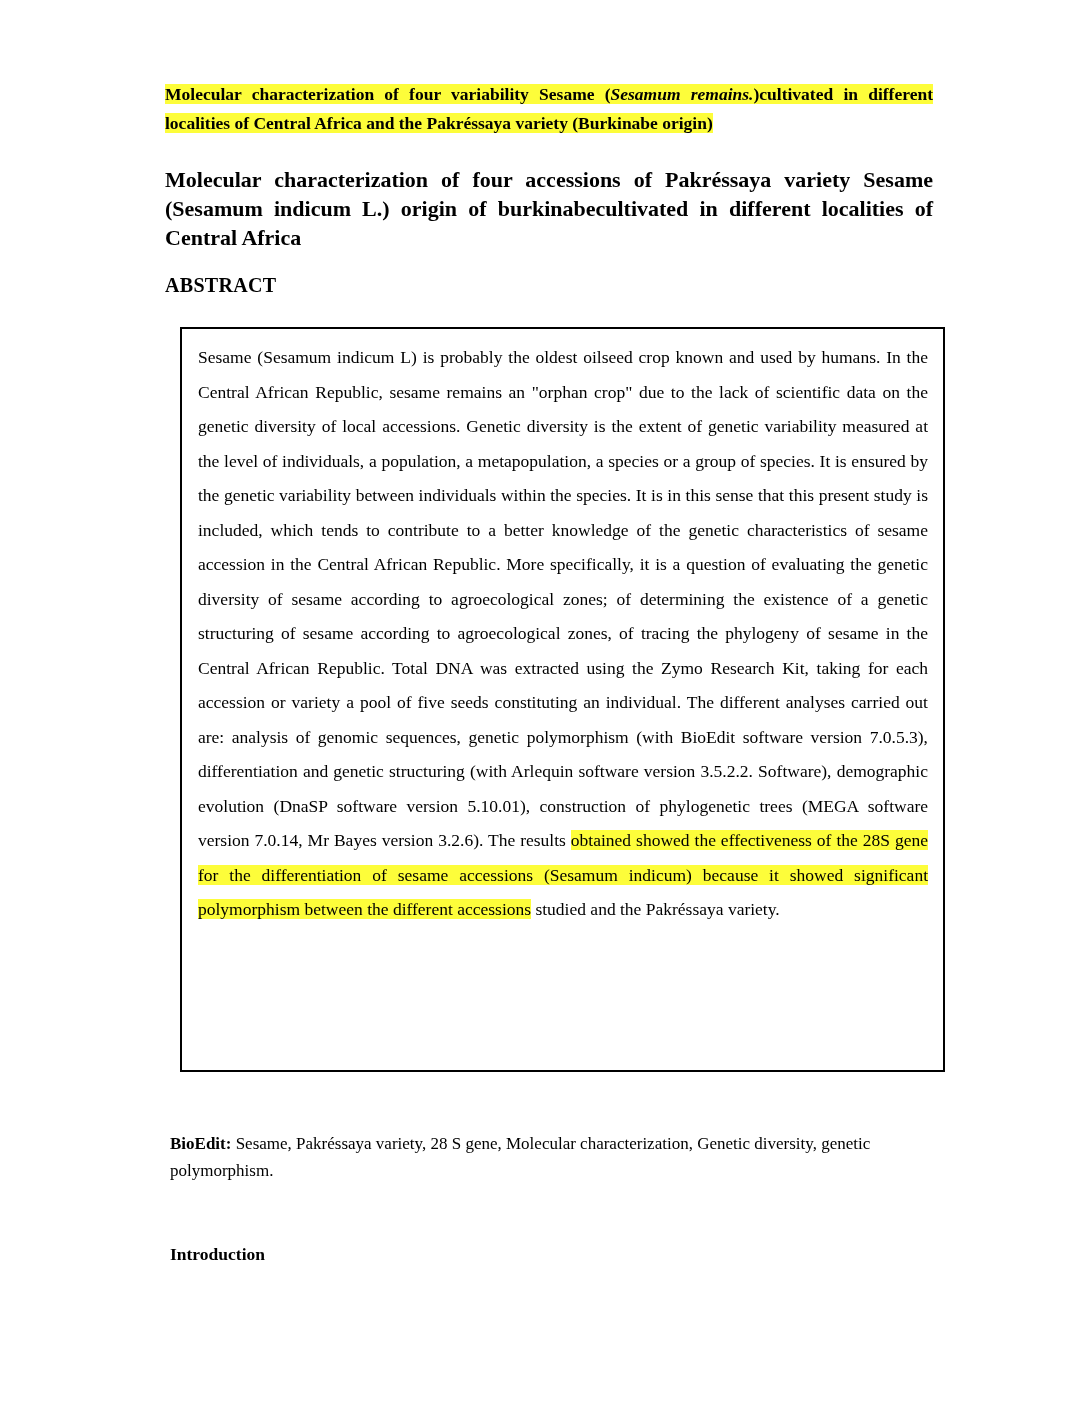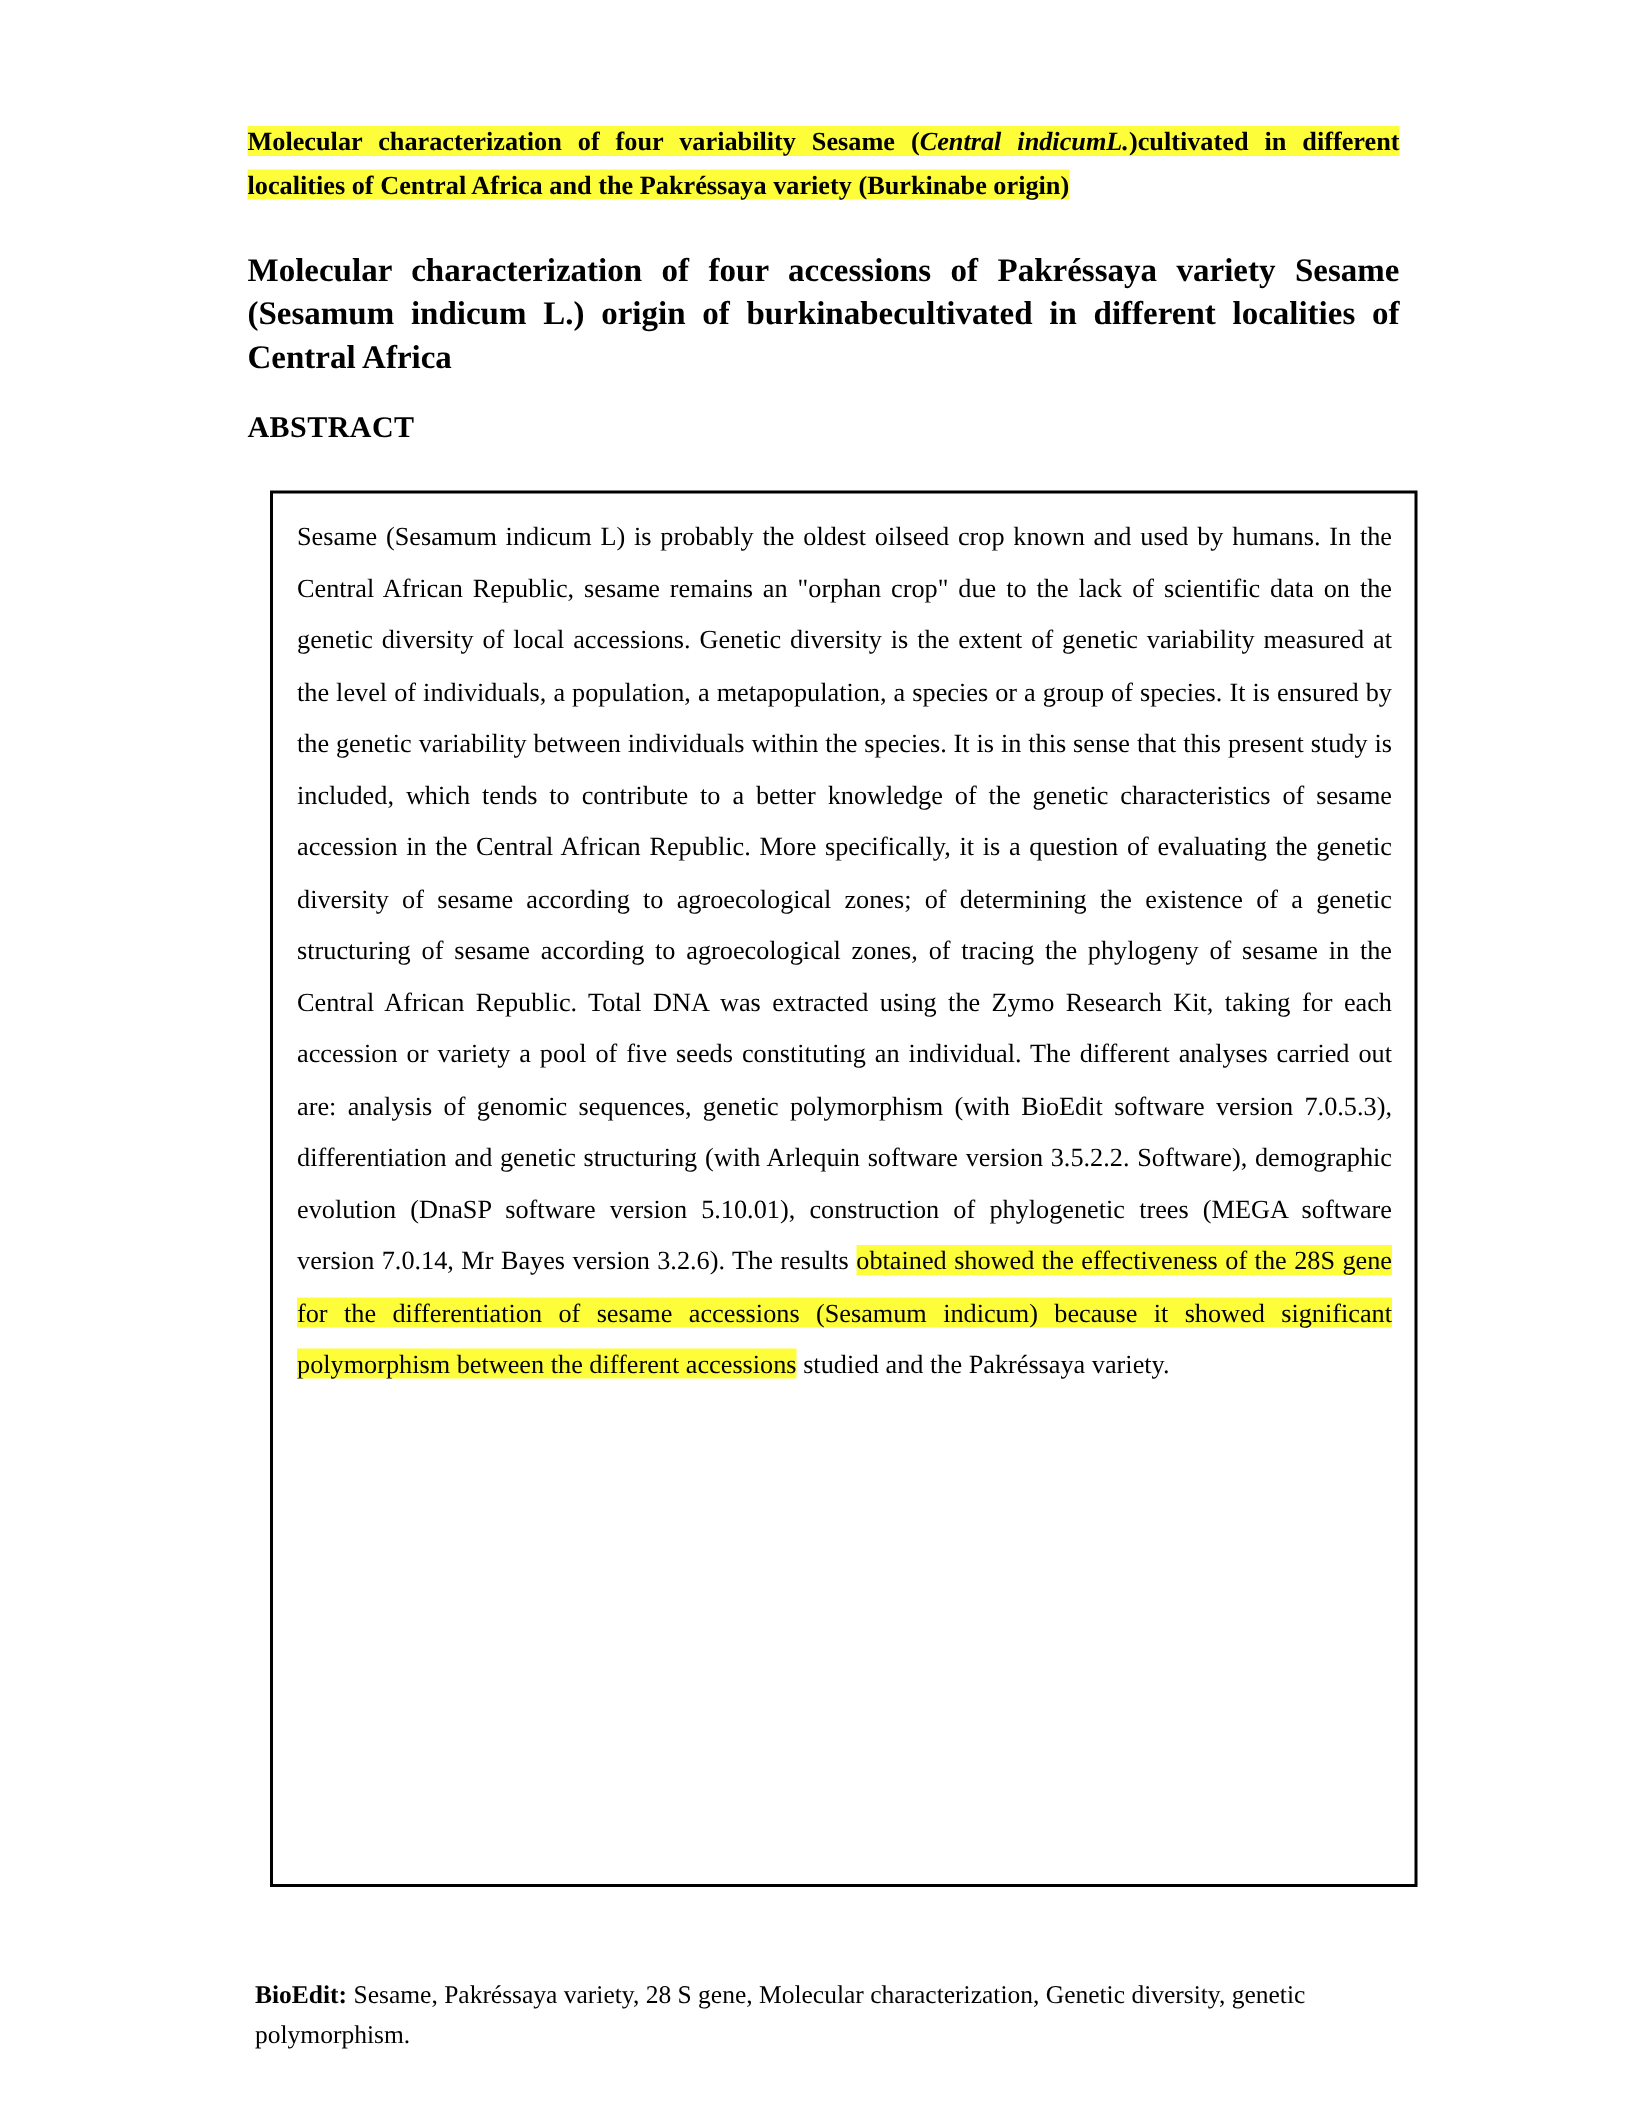--- a/index.html
+++ b/index.html
@@ -43,21 +43,21 @@
     margin-top: 22px;
     font-size: 20px;
     font-weight: bold;
     letter-spacing: 0.3px;
   }
 
   .abstract-box {
     margin-top: 30px;
     margin-left: 15px;
     width: 765px;
-    height: 931px;
+    height: 745px;
     border: 2px solid #000000;
     padding: 11px 15px 0 16px;
     background: #ffffff;
   }
 
   .abstract-text {
     font-size: 17.5px;
     line-height: 34.5px;
     text-align: justify;
   }
@@ -78,21 +78,21 @@
     font-size: 17.5px;
     font-weight: bold;
   }
 </style>
 </head>
 <body>
 
 <div class="page">
 
   <h1 class="main-title">
-    <span class="hl"><span>Molecular characterization of four variability Sesame (</span><i>Central indicumL.</i><span>)cultivated in different localities of Central Africa and the Pakréssaya variety (Burkinabe origin)</span></span>
+    <span class="hl"><span>Molecular characterization of four variability Sesame (</span><i>Sesamum remains.</i><span>)cultivated in different localities of Central Africa and the Pakréssaya variety (Burkinabe origin)</span></span>
   </h1>
 
   <h2 class="secondary-title">Molecular characterization of four accessions of Pakréssaya variety Sesame (Sesamum indicum L.) origin of burkinabecultivated in different localities of Central Africa</h2>
 
   <h3 class="abstract-heading">ABSTRACT</h3>
 
   <div class="abstract-box">
     <p class="abstract-text"><span>Sesame (Sesamum indicum L) is probably the oldest oilseed crop known and used by humans. In the Central African Republic, sesame remains an "orphan crop" due to the lack of scientific data on the genetic diversity of local accessions. Genetic diversity is the extent of genetic variability measured at the level of individuals, a population, a metapopulation, a species or a group of species. It is ensured by the genetic variability between individuals within the species. It is in this sense that this present study is included, which tends to contribute to a better knowledge of the genetic characteristics of sesame accession in the Central African Republic. More specifically, it is a question of evaluating the genetic diversity of sesame according to agroecological zones; of determining the existence of a genetic structuring of sesame according to agroecological zones, of tracing the phylogeny of sesame in the Central African Republic. Total DNA was extracted using the Zymo Research Kit, taking for each accession or variety a pool of five seeds constituting an individual. The different analyses carried out are: analysis of genomic sequences, genetic polymorphism (with BioEdit software version 7.0.5.3), differentiation and genetic structuring (with Arlequin software version 3.5.2.2. Software), demographic evolution (DnaSP software version 5.10.01), construction of phylogenetic trees (MEGA software version 7.0.14, Mr Bayes version 3.2.6). The results </span><span class="hl">obtained showed the effectiveness of the 28S gene for the differentiation of sesame accessions (Sesamum indicum) because it showed significant polymorphism between the different accessions</span><span> studied and the Pakréssaya variety.</span></p>
   </div>
 

